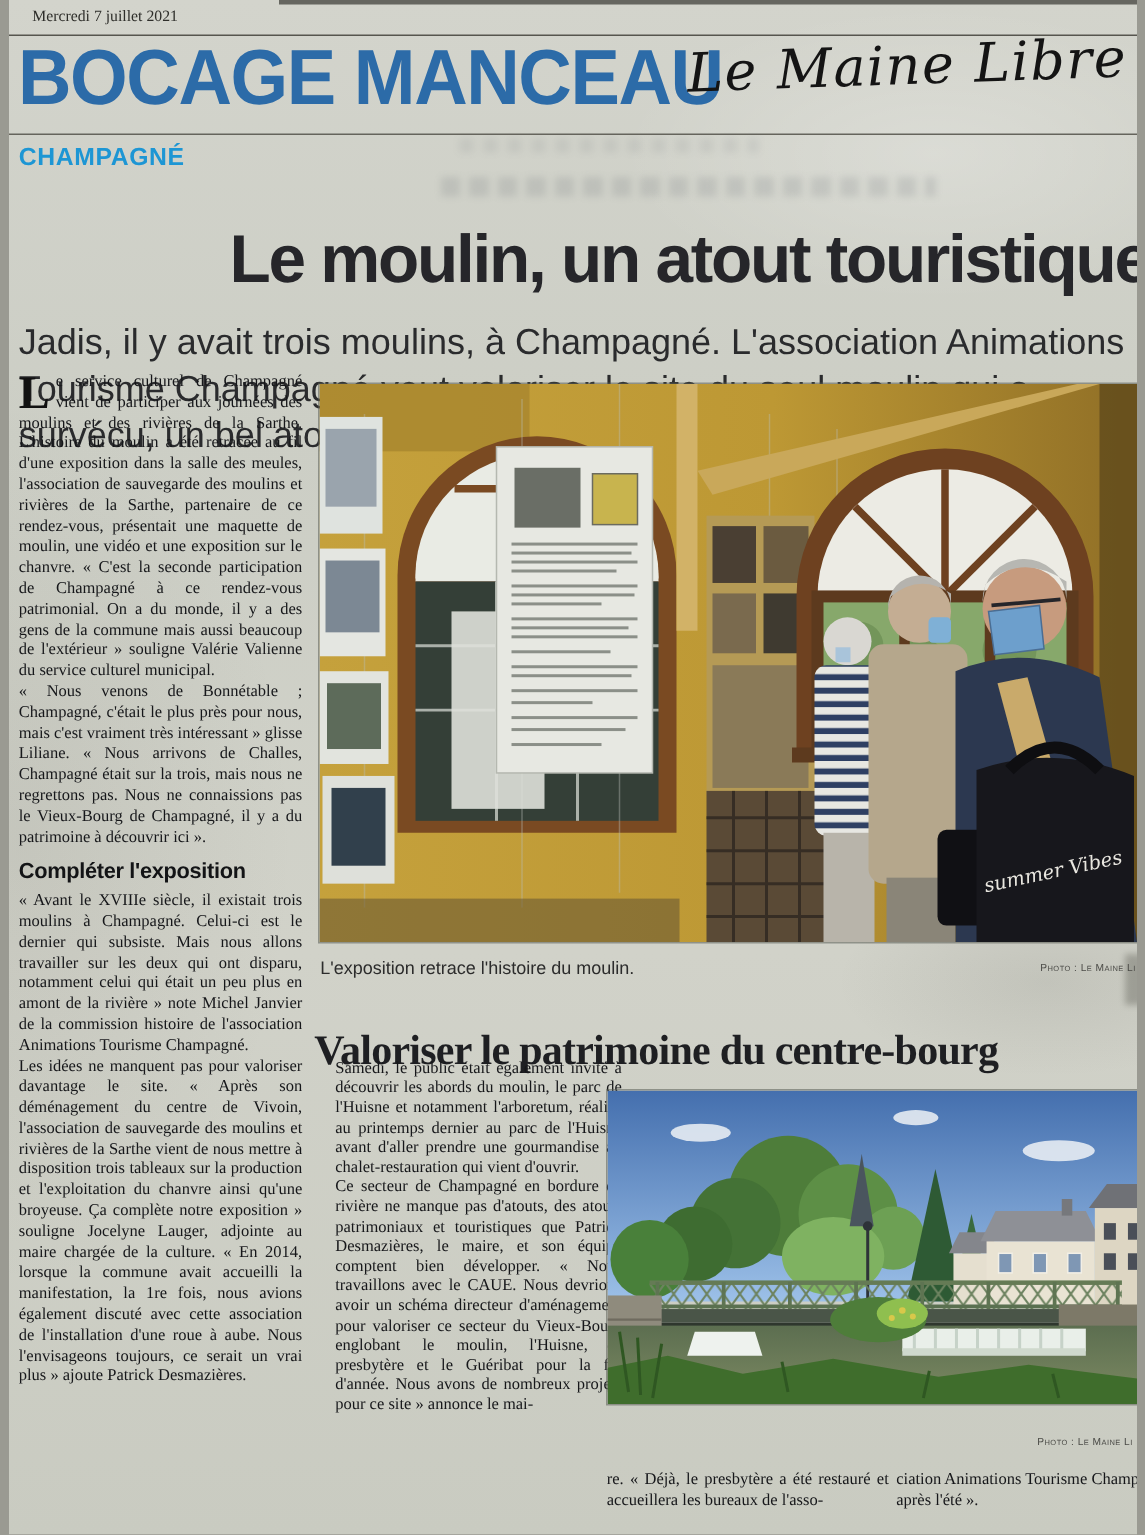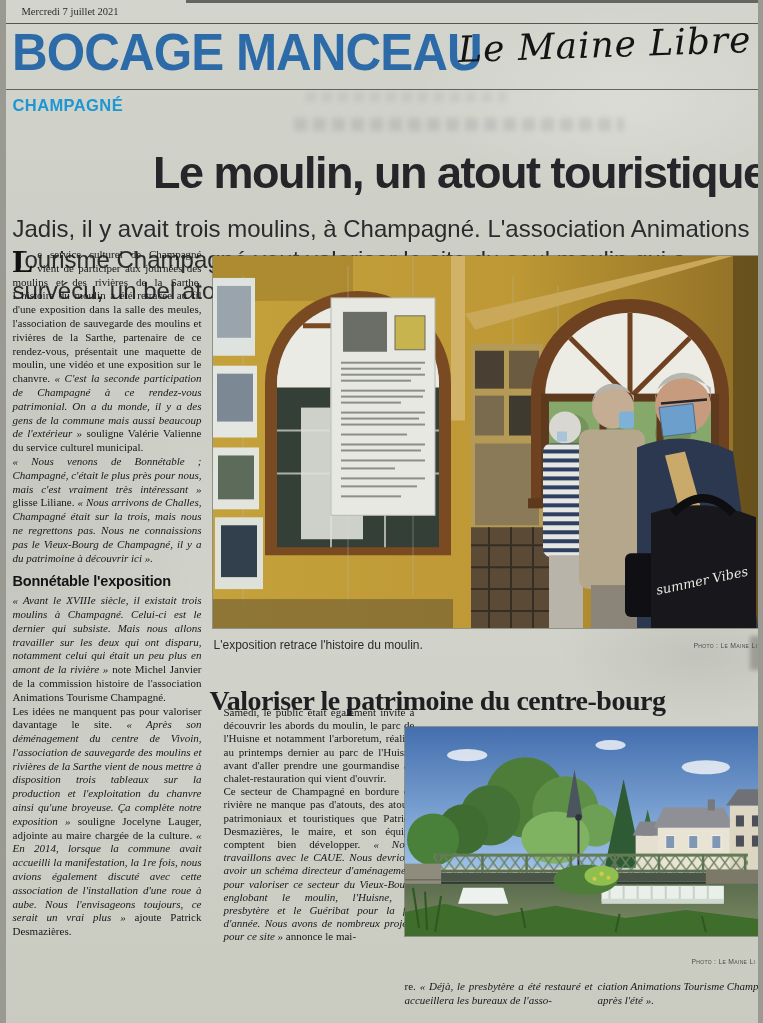--- a/index.html
+++ b/index.html
@@ -34,21 +34,21 @@
     font-weight:bold;font-size:16.5px;color:#1d96d4;letter-spacing:.4px;}
   .headline{position:absolute;left:5px;top:112px;width:756px;font-family:"Liberation Sans",sans-serif;
     font-weight:bold;font-size:45px;line-height:62px;letter-spacing:-1.5px;color:#26262a;white-space:nowrap;text-align:right;}
   .standfirst{position:absolute;left:7px;top:189px;width:750px;font-family:"Liberation Sans",sans-serif;
     font-size:24px;line-height:1.3;color:#2a2b2d;}
 
   .leftcol{position:absolute;left:7px;top:248px;width:189px;
     font:11px/13.8px "Liberation Serif",serif;text-align:justify;color:#16171a;
     hyphens:auto;-webkit-hyphens:auto;}
   .para{margin:0;}
-  .it{font-style:italic;}
+  .it{}
   .dropcap{float:left;font-weight:bold;font-size:31px;line-height:25px;padding:1px 4px 0 0;color:#111;}
   .crosshead{font-family:"Liberation Sans",sans-serif;font-weight:bold;font-size:14.5px;
     letter-spacing:-.2px;margin:10px 0 5px;color:#131416;text-align:left;}
 
   .photo{position:absolute;outline:1px solid rgba(90,92,84,.55);}
   .photo1{left:207px;top:256px;width:550px;height:372px;}
   .photo2{left:399px;top:727px;width:361px;height:209px;}
   .photo svg{display:block;width:100%;height:100%;}
 
   .caption{position:absolute;font-family:"Liberation Sans",sans-serif;color:#2c2c2c;}
@@ -89,21 +89,21 @@
   <h1 class="headline">Le moulin, un atout touristique</h1>
   <p class="standfirst">Jadis, il y avait trois moulins, à Champagné. L'association Animations Tourisme Champagné veut valoriser le site du seul moulin qui a survécu, un bel atout touristique pour la commune.</p>
 
   <div class="leftcol">
     <div class="para">
       <span class="dropcap">L</span><span><span>e service culturel de Champagné vient de participer aux journées des moulins et des rivières de la Sarthe. L'histoire du moulin a été retracée au fil d'une exposition dans la salle des meules, l'association de sauvegarde des moulins et rivières de la Sarthe, partenaire de ce rendez-vous, présentait une maquette de moulin, une vidéo et une exposition sur le chanvre. </span><span class="it">« C'est la seconde participation de Champagné à ce rendez-vous patrimonial. On a du monde, il y a des gens de la commune mais aussi beaucoup de l'extérieur »</span><span> souligne Valérie Valienne du service culturel municipal.</span></span>
     </div>
     <div>
         <p class="para"><span class="it">« Nous venons de Bonnétable ; Champagné, c'était le plus près pour nous, mais c'est vraiment très intéressant »</span><span> glisse Liliane. </span><span class="it">« Nous arrivons de Challes, Champagné était sur la trois, mais nous ne regrettons pas. Nous ne connaissions pas le Vieux-Bourg de Champagné, il y a du patrimoine à découvrir ici ».</span></p>
       </div>
-    <div class="crosshead">Bonnétable l'exposition</div>
+    <div class="crosshead">Compléter l'exposition</div>
     <div>
         <p class="para"><span class="it">« Avant le XVIIIe siècle, il existait trois moulins à Champagné. Celui-ci est le dernier qui subsiste. Mais nous allons travailler sur les deux qui ont disparu, notamment celui qui était un peu plus en amont de la rivière »</span><span> note Michel Janvier de la commission histoire de l'association Animations Tourisme Champagné.</span></p>
         <p class="para"><span>Les idées ne manquent pas pour valoriser davantage le site. </span><span class="it">« Après son déménagement du centre de Vivoin, l'association de sauvegarde des moulins et rivières de la Sarthe vient de nous mettre à disposition trois tableaux sur la production et l'exploitation du chanvre ainsi qu'une broyeuse. Ça complète notre exposition »</span><span> souligne Jocelyne Lauger, adjointe au maire chargée de la culture. </span><span class="it">« En 2014, lorsque la commune avait accueilli la manifestation, la 1re fois, nous avions également discuté avec cette association de l'installation d'une roue à aube. Nous l'envisageons toujours, ce serait un vrai plus »</span><span> ajoute Patrick Desmazières.</span></p>
       </div>
   </div>
 
   <figure class="photo photo1" style="margin:0;">
     <svg viewBox="0 0 550 373" preserveAspectRatio="none">
       <defs>
         <linearGradient id="wallg" x1="0" y1="0" x2="1" y2="0">

